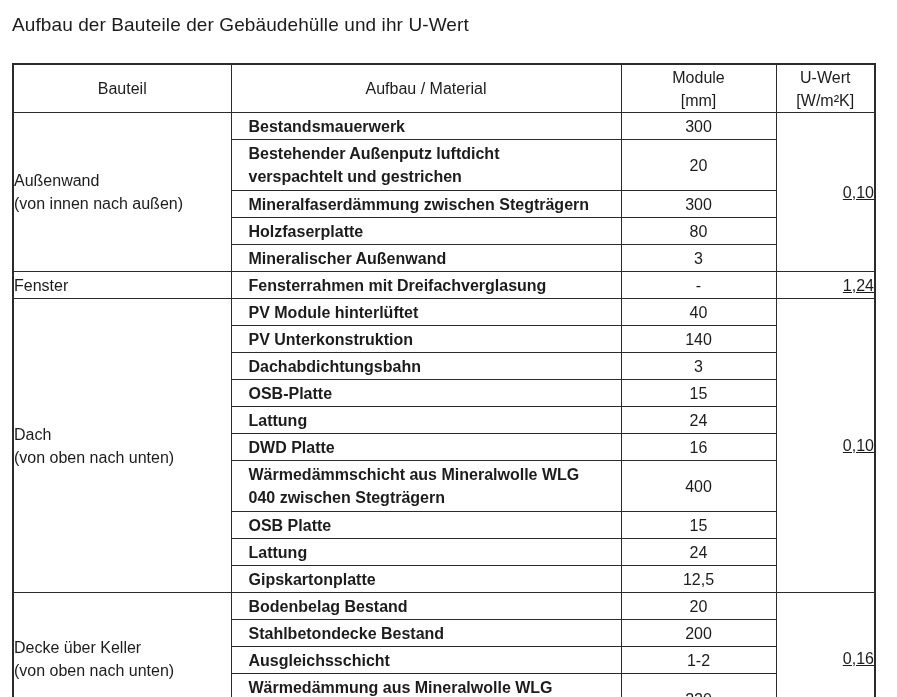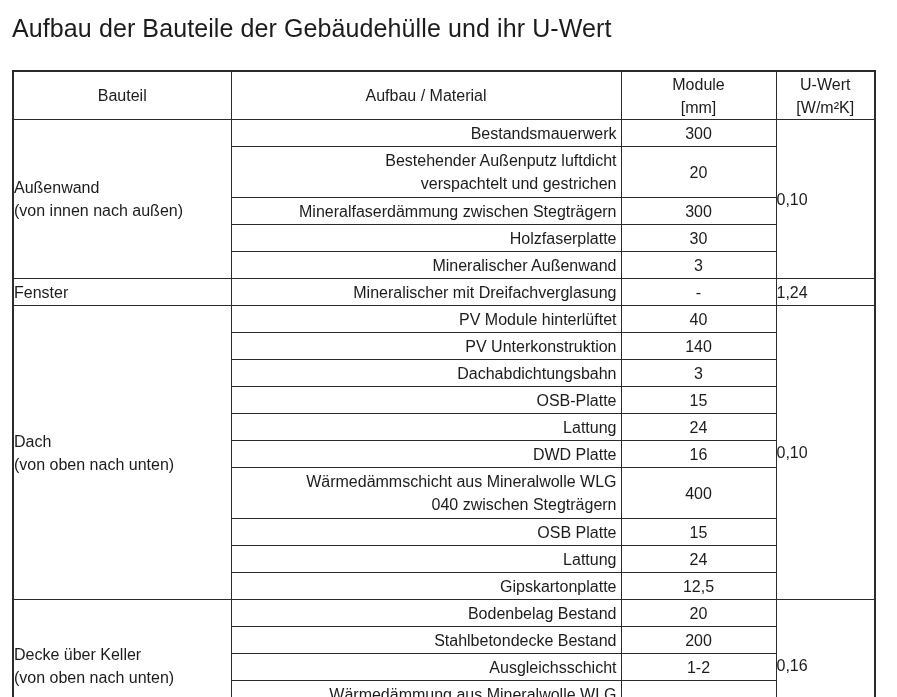--- a/index.html
+++ b/index.html
@@ -13,21 +13,21 @@
     color: #1c1c1c;
   }
   .page {
     position: relative;
     width: 897px;
     height: 697px;
     box-sizing: border-box;
     padding: 14px 0 0 12px;
   }
   .title {
-    font-size: 25px;
+    font-size: 19px;
     font-weight: normal;
     letter-spacing: 0.1px;
     margin: 0 0 0 0;
     color: #1c1c1c;
   }
   table.uwert-table {
     border-collapse: collapse;
     table-layout: fixed;
     width: 862px;
     margin-top: 27px;
@@ -48,26 +48,27 @@
   }
   .uwert-table { border: 2px solid #2b2b2b; }
 
   thead th { height: 47px; text-align: center; }
 
   tbody tr.row-single td { height: 24px; }
   tbody tr.row-double td { height: 48px; }
 
   td.col-bauteil { text-align: left; }
   td.col-material {
-    text-align: right;
-    padding: 1px 4px 1px 10px;
+    text-align: left;
+    padding: 1px 4px 1px 17px;
     white-space: pre-line;
+    font-weight: bold;
   }
   td.col-dicke { text-align: center; }
-  td.col-uwert { text-align: left; }
+  td.col-uwert { text-align: right; text-decoration: underline; }
 </style>
 </head>
 <body>
 
 <div class="page">
   <h1 class="title">Aufbau der Bauteile der Gebäudehülle und ihr U-Wert</h1>
 
   <table class="uwert-table">
     <colgroup>
       <col class="c-bauteil">
@@ -97,31 +98,31 @@
           <td class="col-material">Bestehender Außenputz luftdicht
 verspachtelt und gestrichen</td>
           <td class="col-dicke">20</td>
         </tr>
         <tr class="row-single">
           <td class="col-material">Mineralfaserdämmung zwischen Stegträgern</td>
           <td class="col-dicke">300</td>
         </tr>
         <tr class="row-single">
           <td class="col-material">Holzfaserplatte</td>
-          <td class="col-dicke">30</td>
+          <td class="col-dicke">80</td>
         </tr>
         <tr class="row-single">
           <td class="col-material">Mineralischer Außenwand</td>
           <td class="col-dicke">3</td>
         </tr>
         <tr class="row-single">
           <td rowspan="1" class="col-bauteil">
             <div>Fenster</div>
           </td>
-          <td class="col-material">Mineralischer mit Dreifachverglasung</td>
+          <td class="col-material">Fensterrahmen mit Dreifachverglasung</td>
           <td class="col-dicke">-</td>
           <td rowspan="1" class="col-uwert">1,24</td>
         </tr>
         <tr class="row-single">
           <td rowspan="10" class="col-bauteil">
             <div>Dach</div>
             <div>(von oben nach unten)</div>
           </td>
           <td class="col-material">PV Module hinterlüftet</td>
           <td class="col-dicke">40</td>

